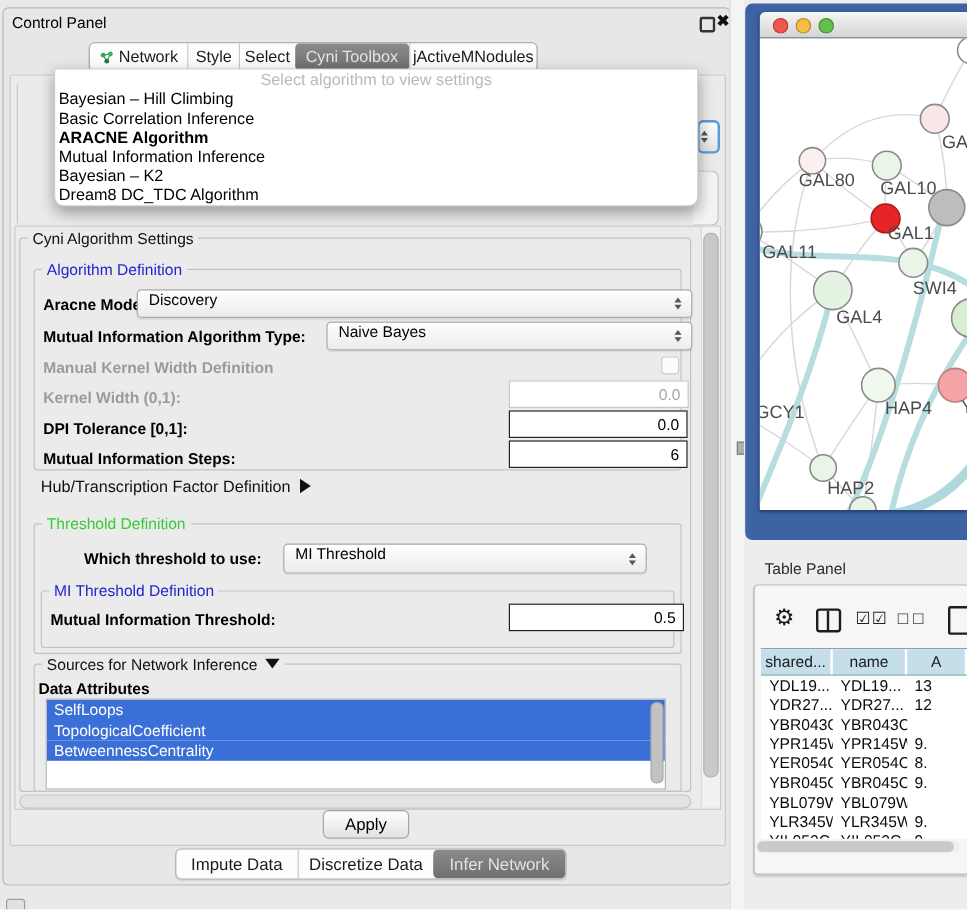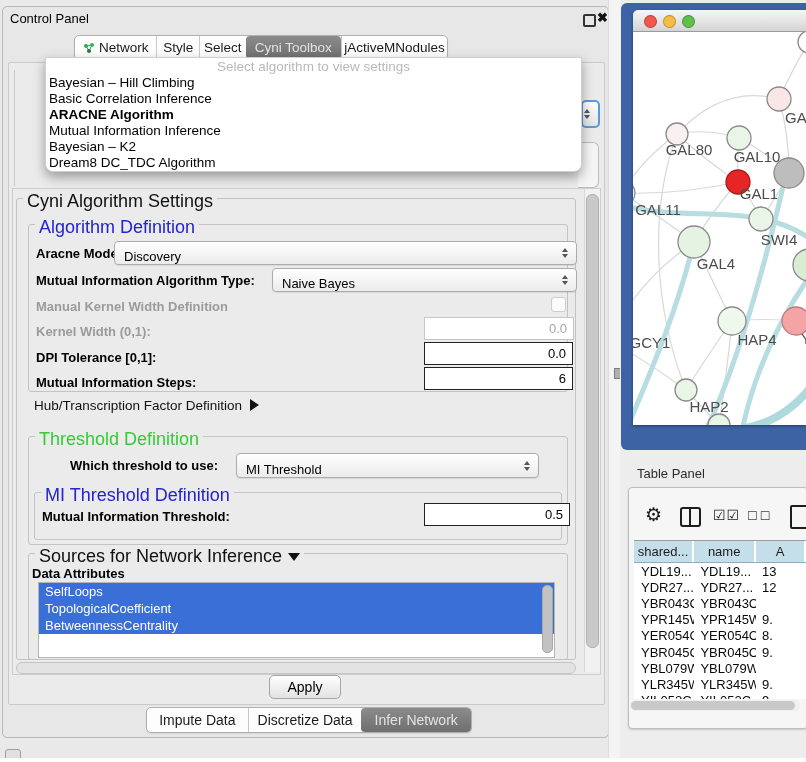--- a/index.html
+++ b/index.html
@@ -33,26 +33,26 @@
          border-radius:2px 2px 8px 8px;box-shadow:0 5px 12px rgba(0,0,0,.35);z-index:50;font-size:13.5px;}
   .popup .ph{height:16px;text-align:center;color:#b9b9b9;padding-top:1px;}
   .popup .item{height:16px;line-height:16px;padding-left:3px;color:#000;}
   .popup .item.sel{font-weight:bold;}
   
   .scrollpane{left:12px;top:188px;width:587px;height:485px;background:#ebebeb;border:1px solid #cdcdcd;}
   .vsb-track{left:584px;top:189px;width:15px;height:483px;background:#f1f1f1;border-left:1px solid #d8d8d8;}
   .vsb-thumb{left:586px;top:194px;width:11px;height:452px;background:#c9c9c9;border:1px solid #b2b2b2;border-radius:6px;}
   .hsb-thumb{left:16px;top:662px;width:558px;height:10px;background:#e3e3e3;border:1px solid #c4c4c4;border-radius:6px;}
   .group{border:1px solid #c3c3c3;border-radius:3px;}
-  .glabel{position:absolute;top:-8px;left:6px;background:#ebebeb;padding:0 4px;font-size:18px;white-space:nowrap;}
+  .glabel{position:absolute;top:-8px;left:6px;background:#ebebeb;padding:0 4px;font-size:13px;white-space:nowrap;}
   .glabel.blue{color:#2323cf;}
   .glabel.green{color:#35cb35;}
   .flabel{font-size:13px;font-weight:bold;color:#000;white-space:nowrap;}
   .flabel.dis{color:#9b9b9b;}
-  .combo{display:flex;align-items:flex-end;background:linear-gradient(#ffffff,#ebebeb);
+  .combo{display:flex;align-items:flex-start;background:linear-gradient(#ffffff,#ebebeb);
          border:1px solid #acacac;border-radius:4px;font-size:13px;color:#000;padding-left:9px;
          box-shadow:0 1px 1px rgba(0,0,0,.08);}
   .arrows{position:absolute;right:8px;top:50%;transform:translateY(-50%);display:flex;flex-direction:column;gap:2px;}
   .arrows i{display:block;width:0;height:0;border-left:3.5px solid transparent;border-right:3.5px solid transparent;}
   .arrows .up{border-bottom:4px solid #555;}
   .arrows .dn{border-top:4px solid #555;}
   .tinput{background:#fff;font-size:13px;text-align:right;padding-right:6px;display:flex;
           align-items:center;justify-content:flex-end;}
   .tinput.dis{border:1px solid #c6c6c6;color:#a7a7a7;}
   .tinput.en{border:1.5px solid #222;color:#000;}

